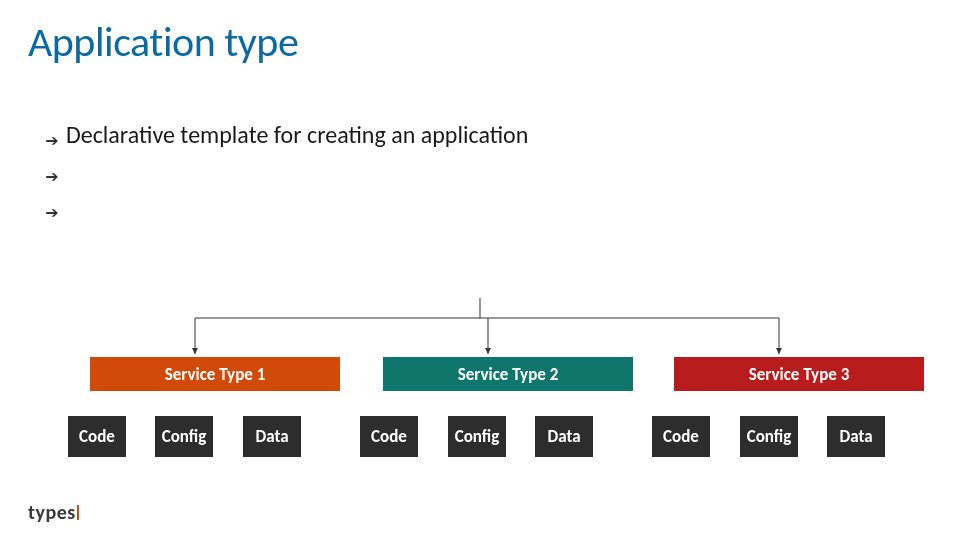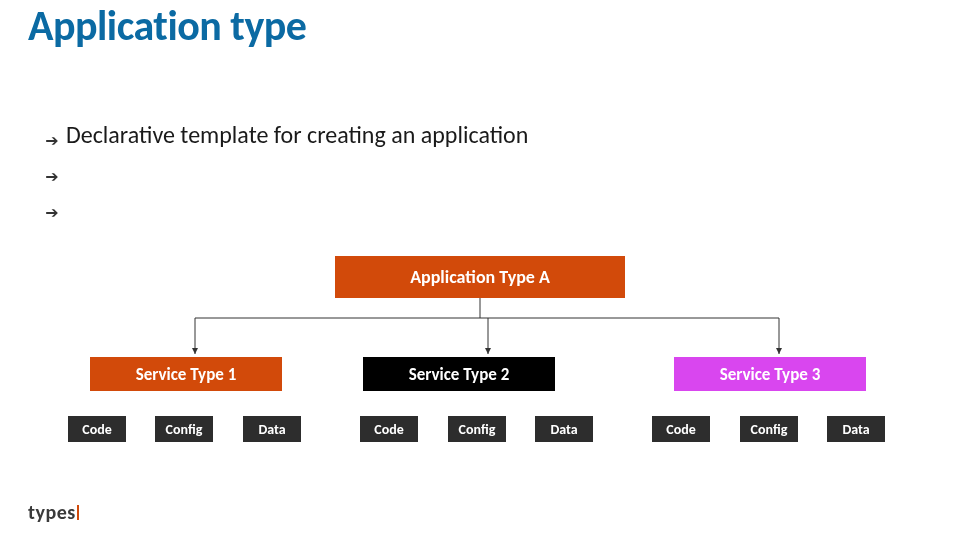--- a/index.html
+++ b/index.html
@@ -1,29 +1,29 @@
 <!DOCTYPE html>
 <html><head>
 <meta charset="utf-8">
 <style>
   html,body{margin:0;padding:0;width:960px;height:540px;font-family:"Segoe UI",Calibri,Arial,sans-serif;background:#fff;overflow:hidden}
   .slide{position:relative;width:960px;height:540px}
-  .title{position:absolute;left:28px;top:0;font-size:42px;font-weight:700;color:#0b6aa3;letter-spacing:-.5px}
+  .title{position:absolute;left:28px;top:16px;font-size:42px;font-weight:400;color:#0b6aa3;letter-spacing:-.5px}
   .bullets{position:absolute;left:38px;top:120px;width:880px}
   .brow{display:flex;align-items:flex-start;margin:0 0 6px 0}
   .arrow{color:#333;font-size:16px;width:28px;padding-top:11px;text-align:center;flex:0 0 28px}
   .btxt{font-size:24px;color:#1a1a1a;line-height:1.25}
   .diagram{position:absolute;left:0;top:256px;width:960px;height:220px}
   .box{position:absolute;color:#fff;font-weight:600;display:flex;align-items:center;justify-content:center;text-align:center;white-space:nowrap}
   .app{background:#d24a0a;width:290px;height:42px;left:335px;top:0;font-size:18px}
-  .svc{width:192px;height:34px;font-size:17px;top:101px}
+  .svc{width:250px;height:34px;font-size:17px;top:101px}
   .svc1{background:#d24a0a;left:90px}
-  .svc2{background:#000000;left:363px}
-  .svc3{background:#d946ef;left:674px}
-  .leaf{background:#2d2d2d;width:58px;height:26px;font-size:14px;top:160px}
+  .svc2{background:#0f766e;left:383px}
+  .svc3{background:#b91c1c;left:674px}
+  .leaf{background:#2d2d2d;width:58px;height:41px;font-size:17px;top:160px}
   .logo{position:absolute;left:28px;bottom:16px;font-size:20px;font-weight:700;color:#3a3a3a;letter-spacing:.5px}
   .logo .bar{display:inline-block;width:2px;height:15px;background:#d24a0a;vertical-align:-1px;margin-left:1px}
   svg{position:absolute;left:0;top:0;width:960px;height:220px;pointer-events:none}
   line{stroke:#333;stroke-width:1}
 </style>
 </head>
 <body>
 
 <div class="slide">
 
@@ -52,21 +52,20 @@
 
       <line x1="480" y1="42" x2="480" y2="62"></line>
 
       <line x1="195" y1="62" x2="779" y2="62"></line>
 
       <line x1="195" y1="62" x2="195" y2="98" marker-end="url(#ah)"></line>
       <line x1="488" y1="62" x2="488" y2="98" marker-end="url(#ah)"></line>
       <line x1="779" y1="62" x2="779" y2="98" marker-end="url(#ah)"></line>
     </svg>
 
-    <div class="box app">Application Type A</div>
 
     <div class="box svc svc1">Service Type 1</div>
     <div class="box svc svc2">Service Type 2</div>
     <div class="box svc svc3">Service Type 3</div>
 
     <div class="box leaf" style="left:68px">Code</div>
     <div class="box leaf" style="left:155px">Config</div>
     <div class="box leaf" style="left:243px">Data</div>
 
     <div class="box leaf" style="left:360px">Code</div>

